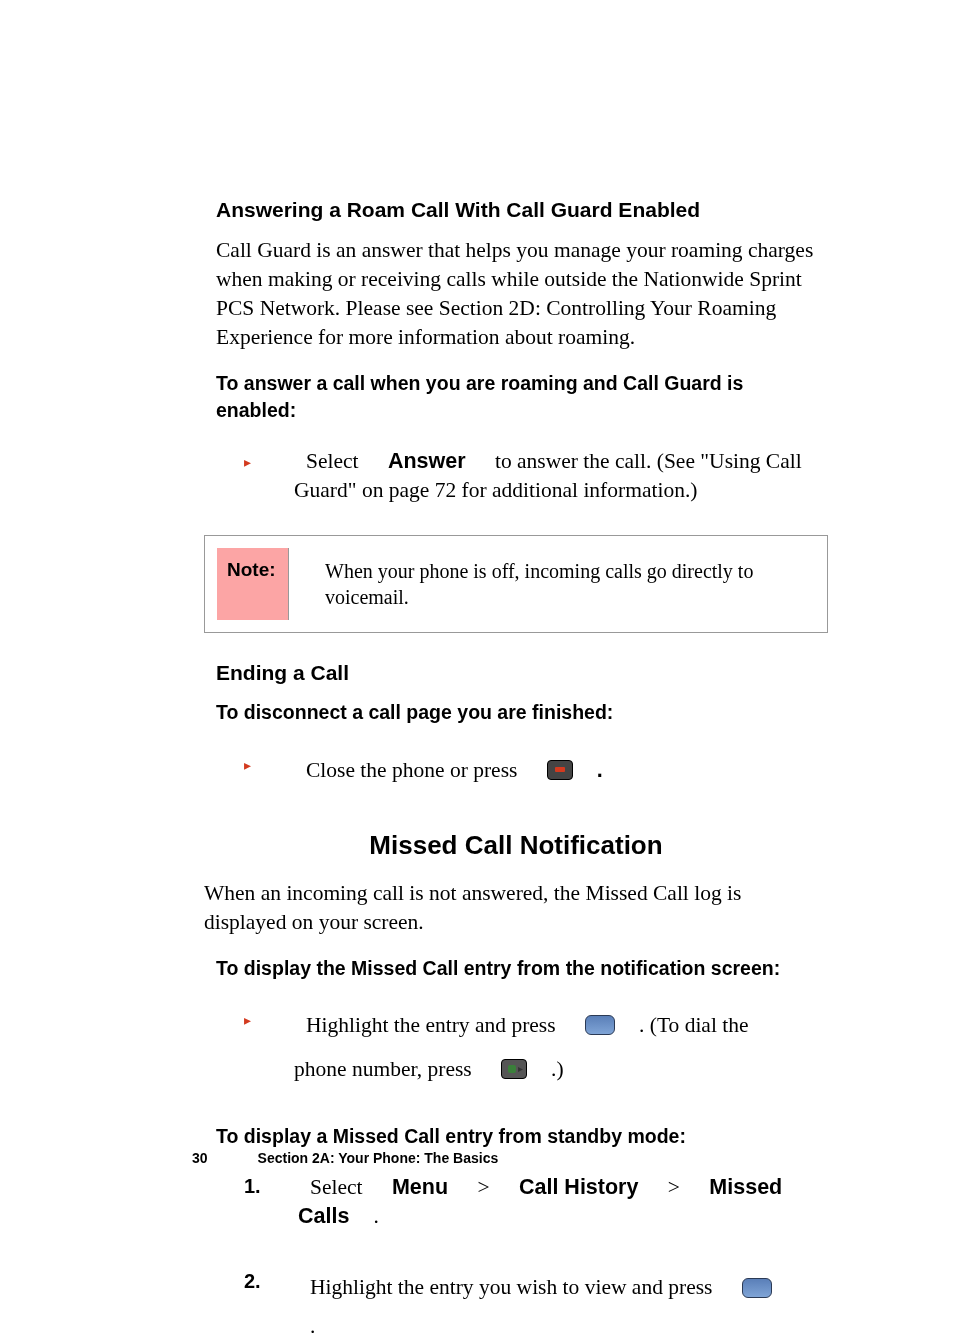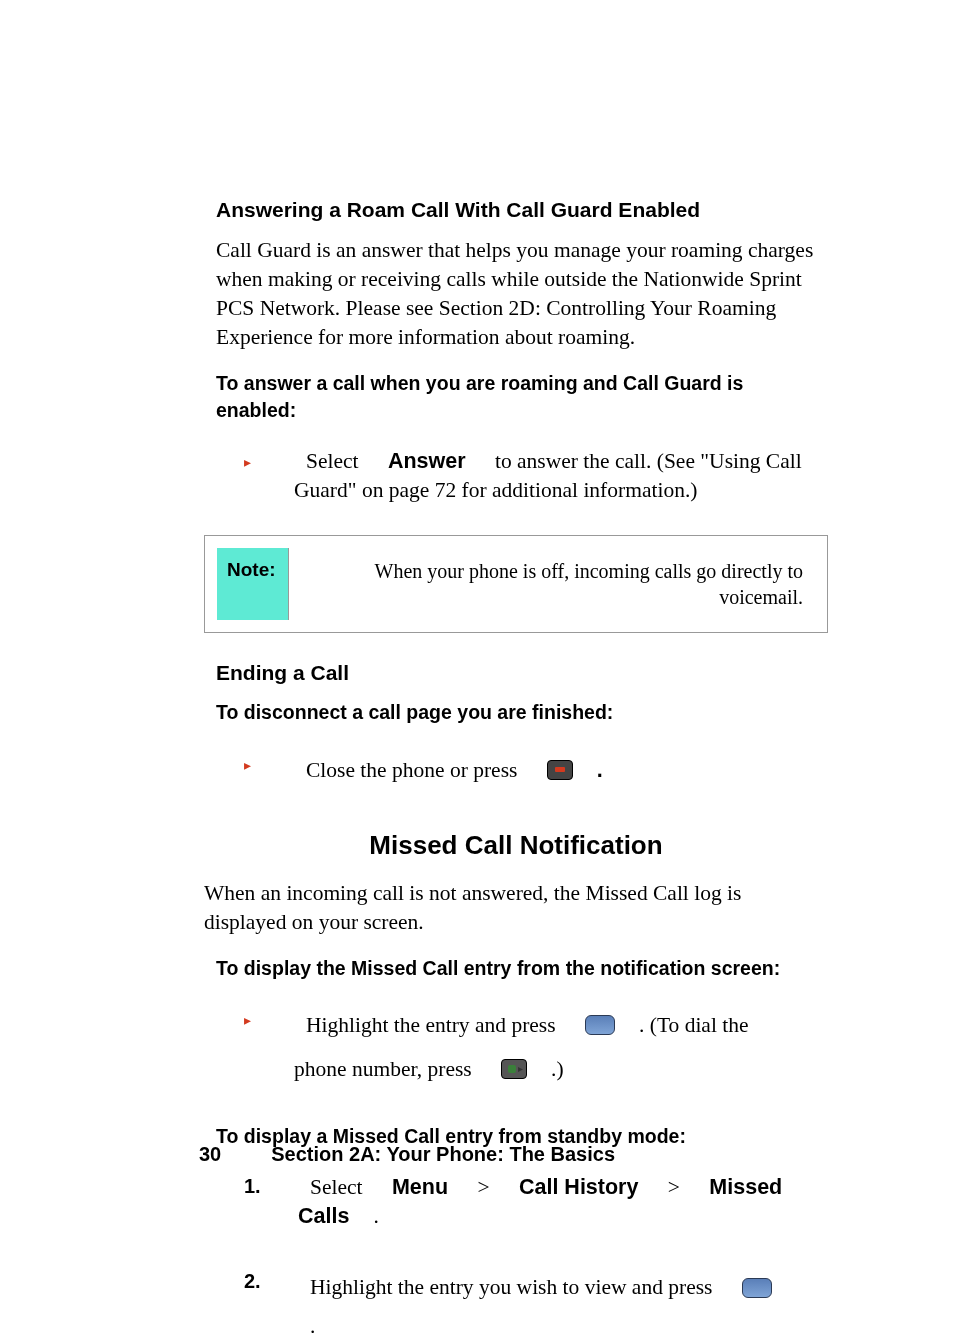--- a/index.html
+++ b/index.html
@@ -43,33 +43,32 @@
   .bullet-text {
     flex: 1;
   }
   .note-box {
     border: 1px solid #999;
     display: flex;
     margin: 14px 0 26px 0;
     line-height: 1.3;
   }
   .note-label {
-    background: #5eead4;
+    background: #fca5a5;
     font-family: 'Segoe UI', 'Helvetica Neue', Arial, sans-serif;
     font-weight: 700;
     font-size: 19px;
     padding: 10px 10px;
     width: 72px;
     border-right: 1px solid #999;
   }
   .note-content {
     flex: 1;
     padding: 10px 12px;
     font-size: 20px;
-    text-align: right;
   }
   h2.sectionhead {
     font-family: 'Segoe UI', 'Helvetica Neue', Arial, sans-serif;
     font-weight: 700;
     font-size: 26px;
     margin: 22px 0 16px 0;
     text-align: center;
   }
   .indented { margin-left: 0; }
   .ol-row {
@@ -137,24 +136,24 @@
   }
   .icon-talk::after {
     content: "▸";
     color: #333;
     font-size: 10px;
     margin-left: 2px;
   }
   .footer {
     position: absolute;
     bottom: 180px;
-    left: 151px;
-    font-family: 'Segoe UI', 'Helvetica Neue', Arial, sans-serif;
-    font-weight: 700;
-    font-size: 20px;
+    left: 144px;
+    font-family: 'Segoe UI', 'Helvetica Neue', Arial, sans-serif;
+    font-weight: 700;
+    font-size: 14px;
   }
   .footer .pagenum { margin-right: 38px; }
   .arrow-glyph { font-family: Arial, sans-serif; }
 </style>
 </head>
 <body>
 
 <h3 class="subhead">Answering a Roam Call With Call Guard Enabled</h3>
 <p class="body-para">Call Guard is an answer that helps you manage your roaming charges when making or receiving calls while outside the Nationwide Sprint PCS Network. Please see Section 2D: Controlling Your Roaming Experience for more information about roaming.</p>
 <p class="lead">To answer a call when you are roaming and Call Guard is enabled:</p>

